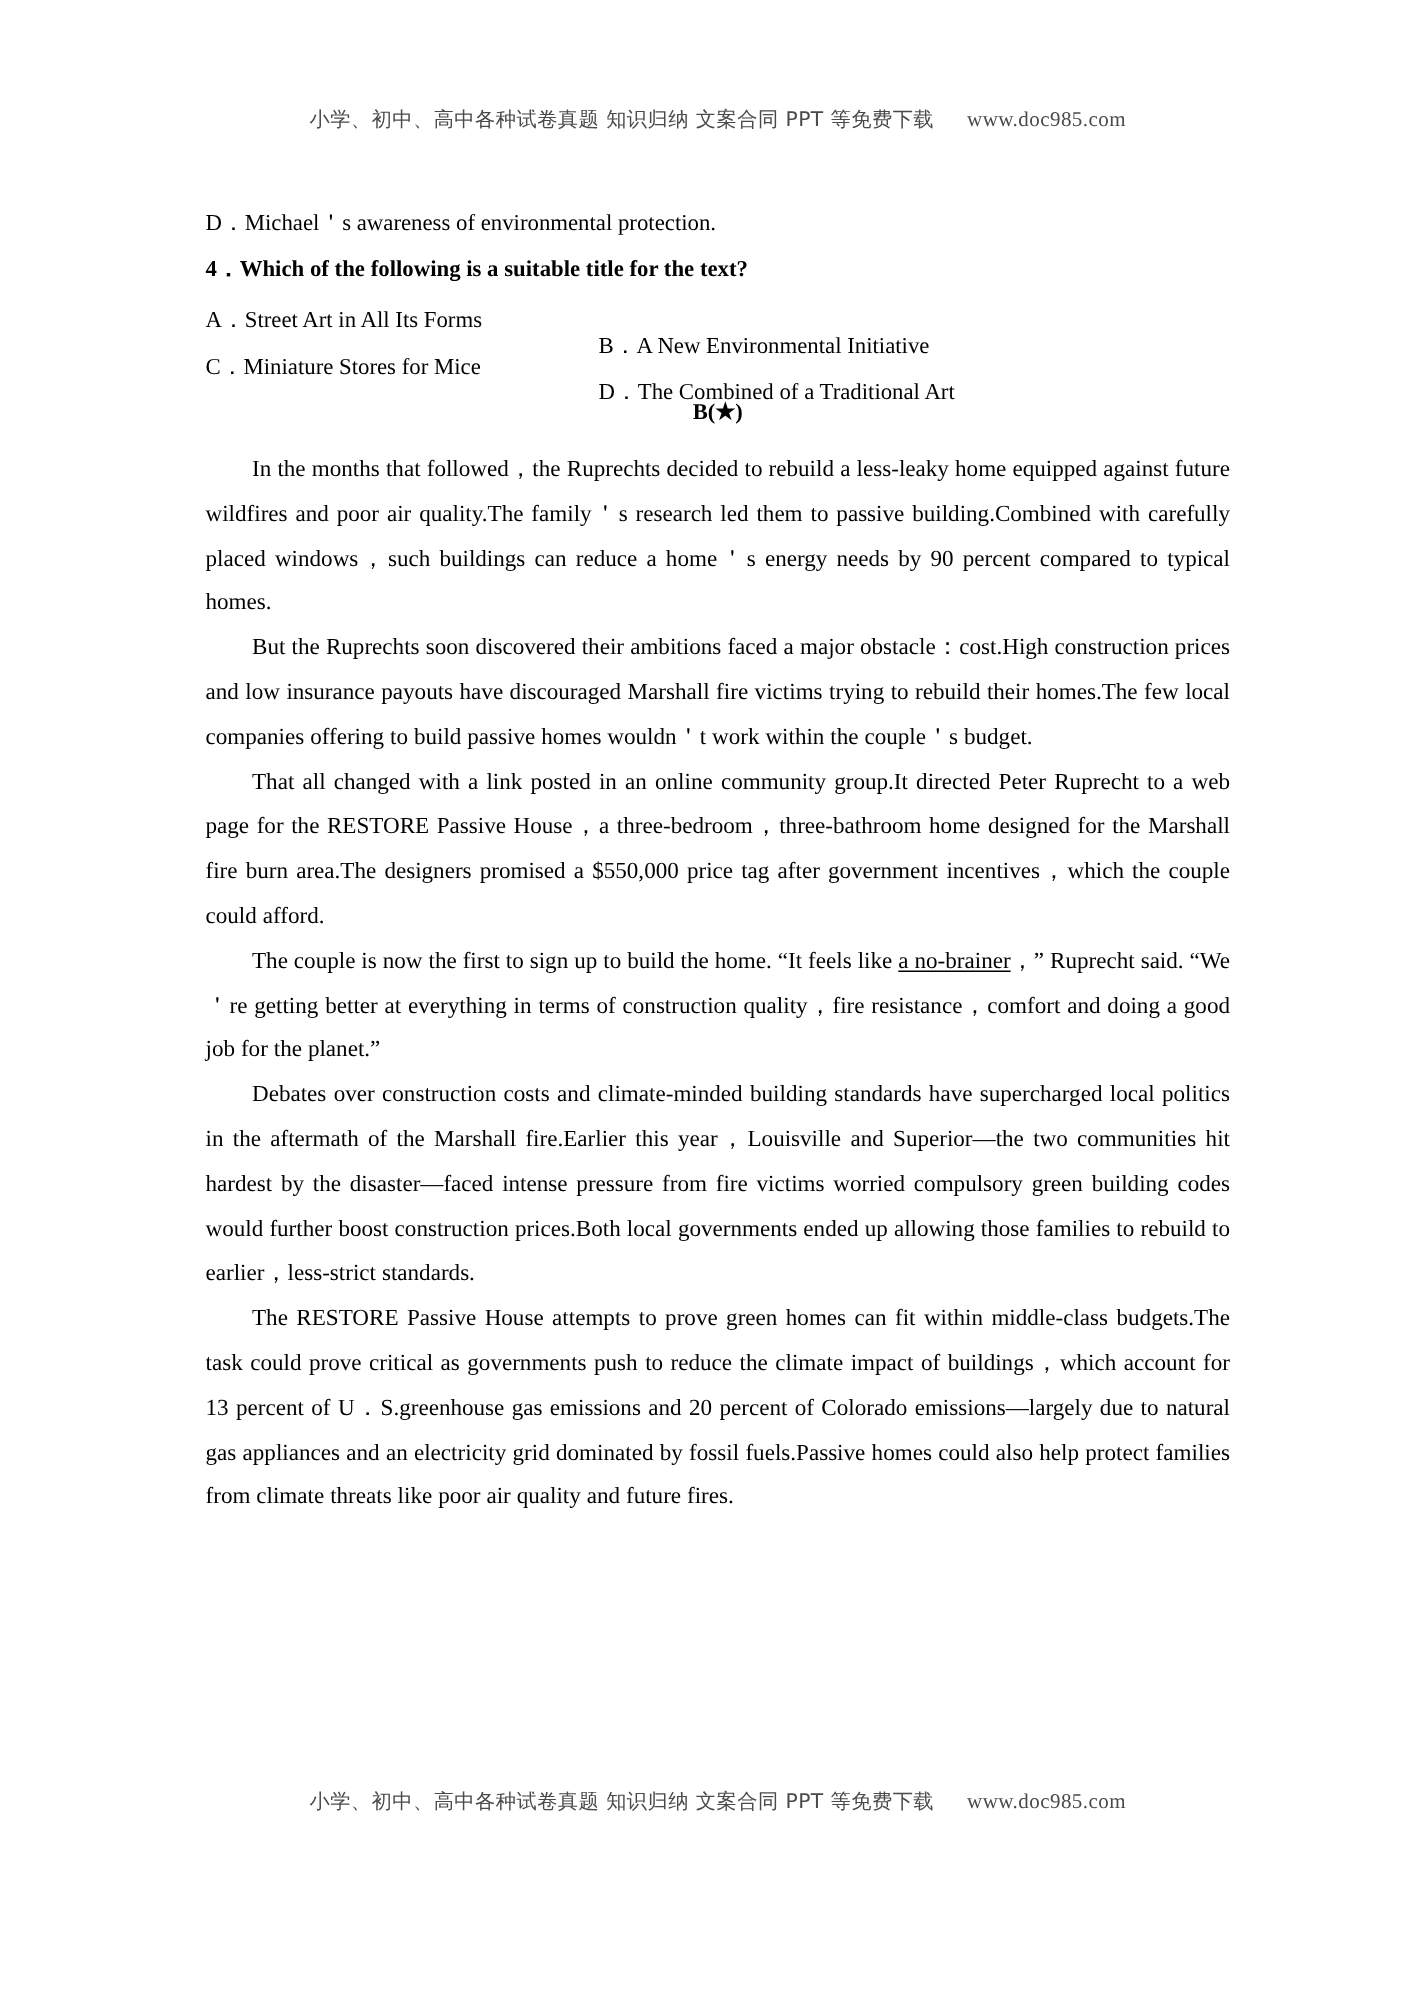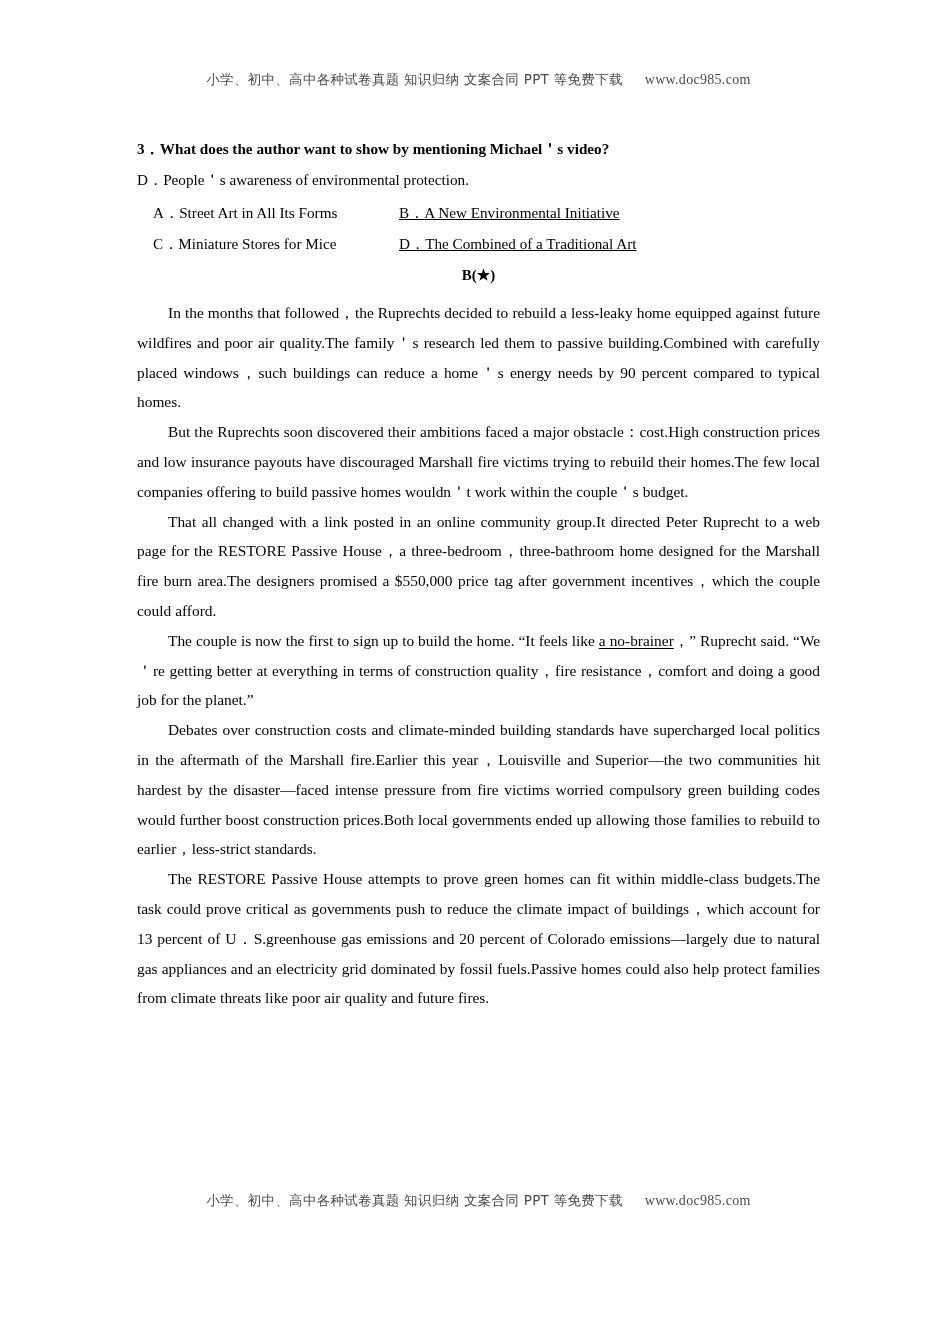--- a/index.html
+++ b/index.html
@@ -72,28 +72,27 @@
     white-space: nowrap;
   }
   .opt .lbl { }
   .opt-row {
     height: 31px;
     position: relative;
     font-size: 15.2px;
   }
   .opt-row .col-a {
     position: absolute;
-    left: 16px; top: 0;
+    left: 0; top: 0;
     white-space: nowrap;
   }
   .opt-row .col-b {
     position: absolute;
-    left: 262px; top: 0;
+    left: 262px; top: 17px;
     white-space: nowrap;
-    text-decoration: underline;
   }
 
   
   .section-head {
     text-align: center;
     font-size: 15px;
     font-weight: bold;
     height: 32px;
     line-height: 1.2;
     margin-top: 1px;
@@ -119,27 +118,27 @@
 <body>
 
 <div class="page">
 
   <div class="watermark" id="header-watermark">
     <span>小学、初中、高中各种试卷真题  知识归纳  文案合同  PPT 等免费下载</span><span class="url">www.doc985.com</span>
   </div>
 
   <div class="content">
 
-    <div class="q-stem">
-      <span class="num">3．</span><span>What does the author want to show by mentioning Michael＇s video?</span>
-    </div>
     <div class="opt">
-      <span class="lbl">D．</span><span>People＇s awareness of environmental protection.</span>
+      <span class="lbl">D．</span><span>Michael＇s awareness of environmental protection.</span>
     </div>
 
+    <div class="q-stem">
+      <span class="num">4．</span><span>Which of the following is a suitable title for the text?</span>
+    </div>
     <div class="opt-row">
       <div class="col-a">
         <span class="lbl">A．</span><span>Street Art in All Its Forms</span>
       </div>
       <div class="col-b">
         <span class="lbl">B．</span><span>A New Environmental Initiative</span>
       </div>
     </div>
     <div class="opt-row">
       <div class="col-a">

